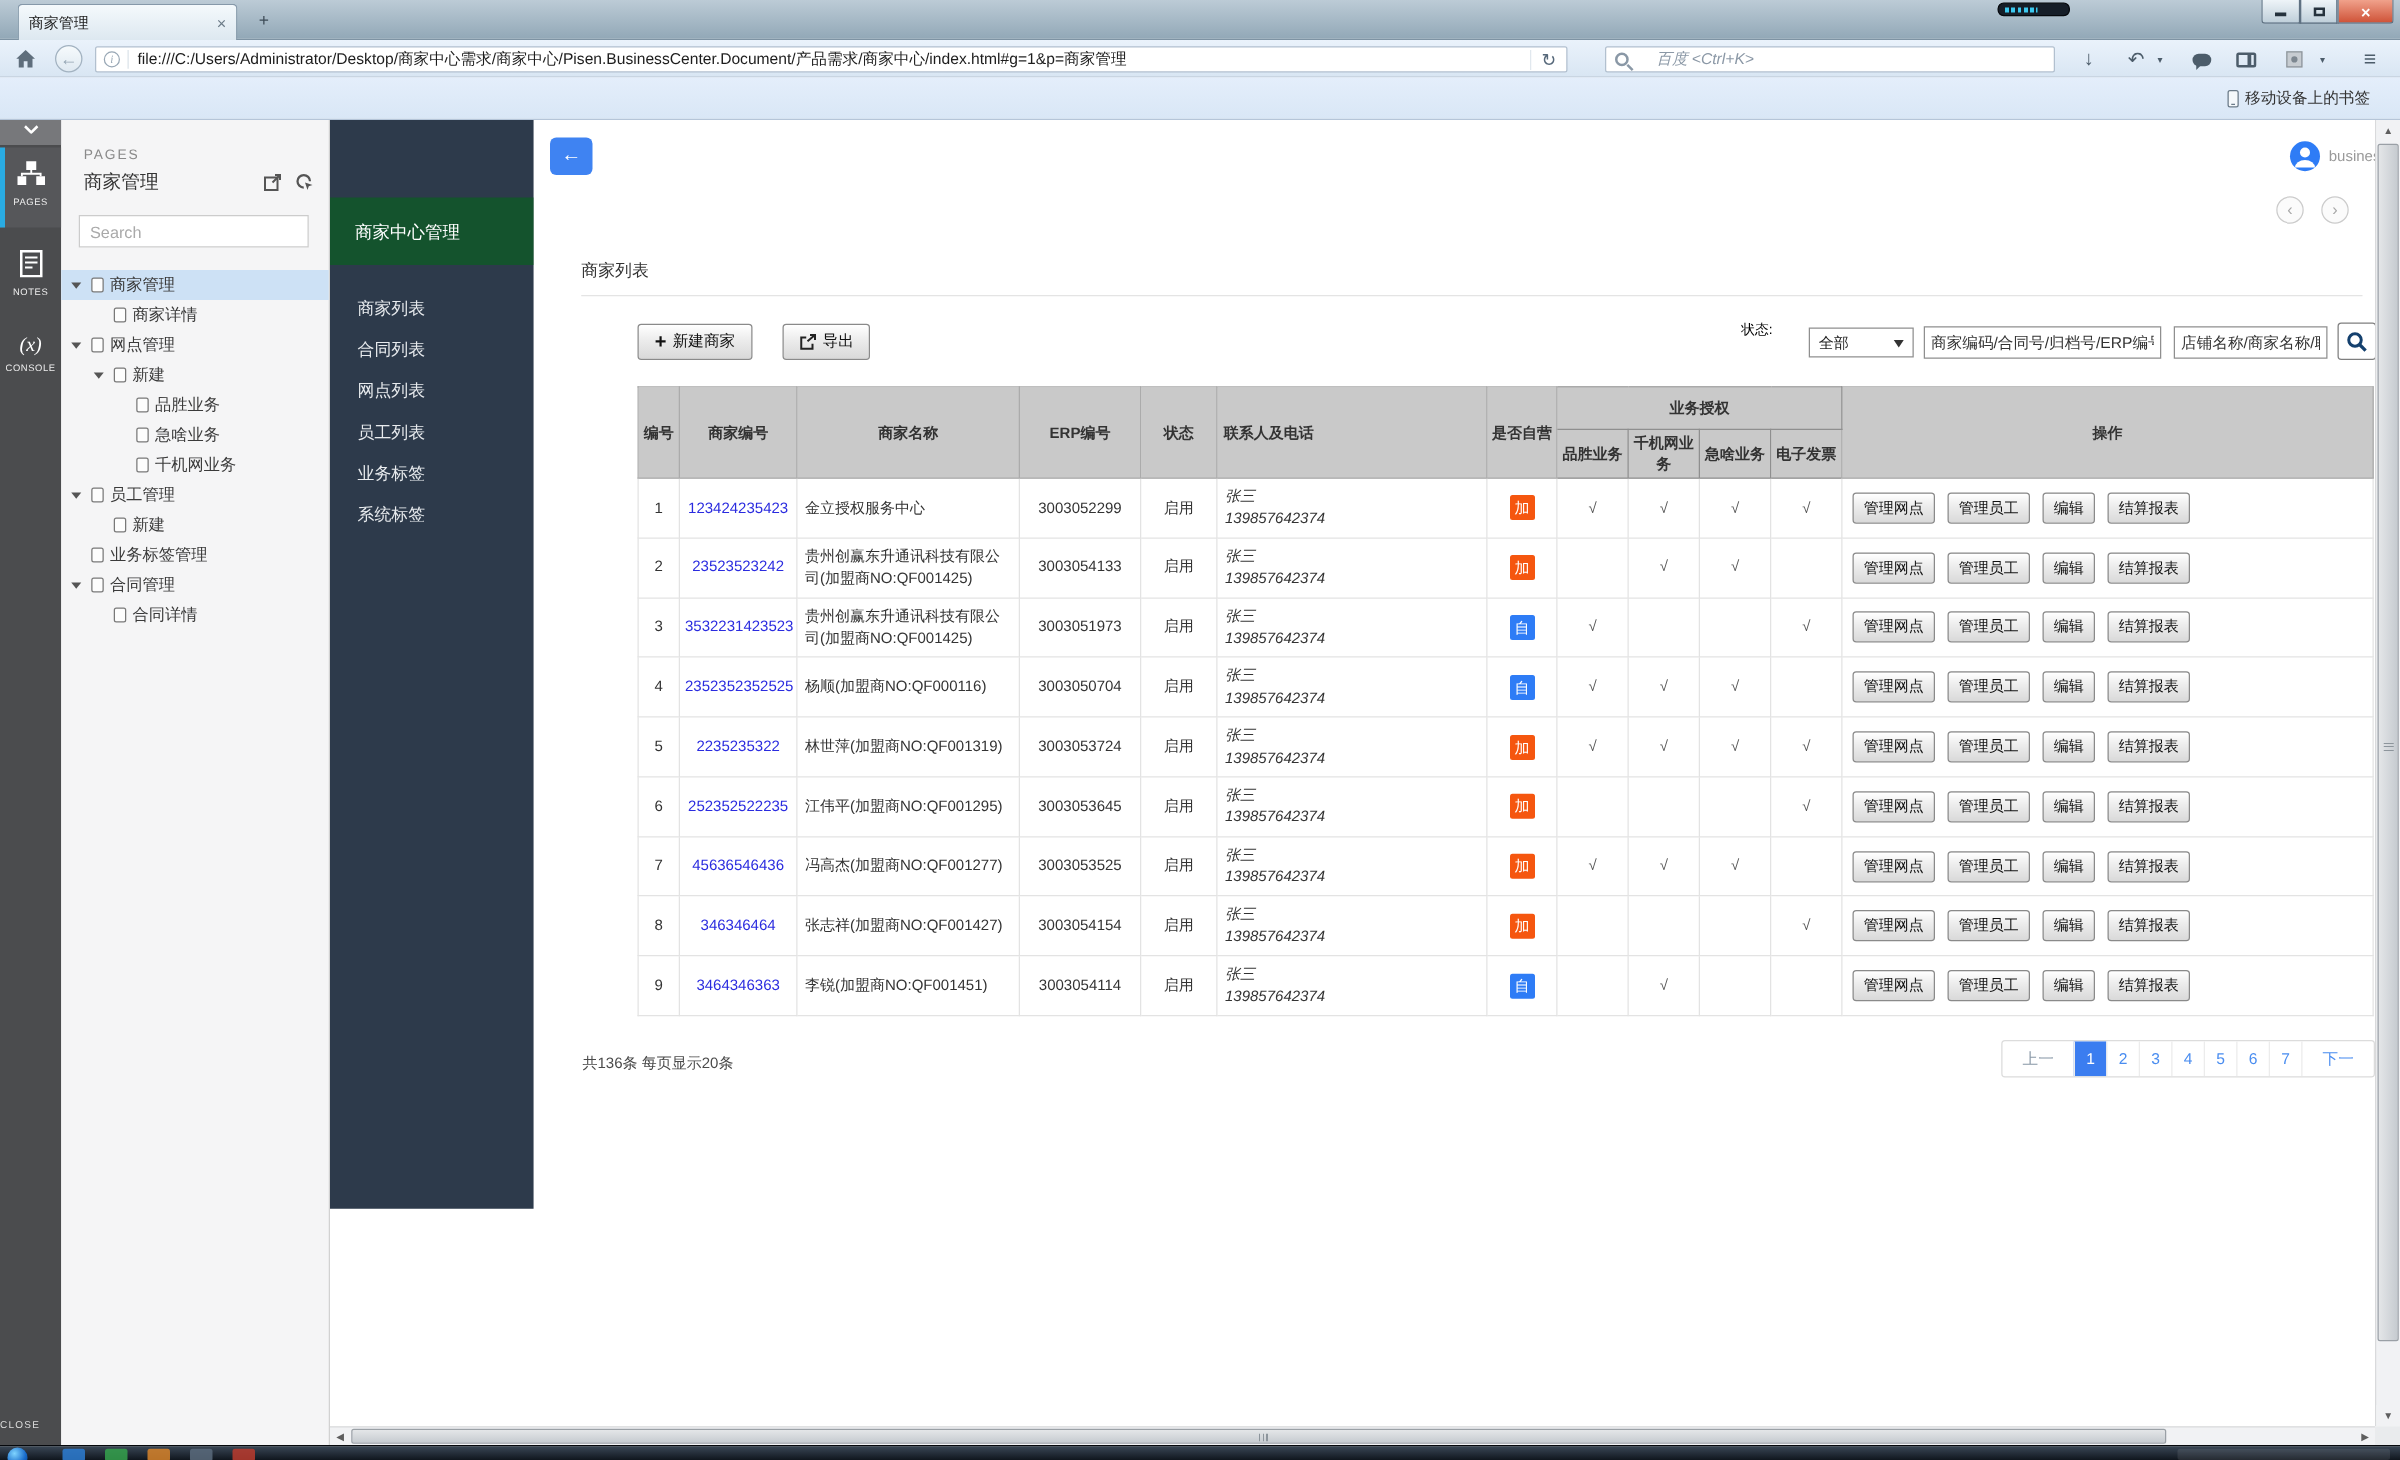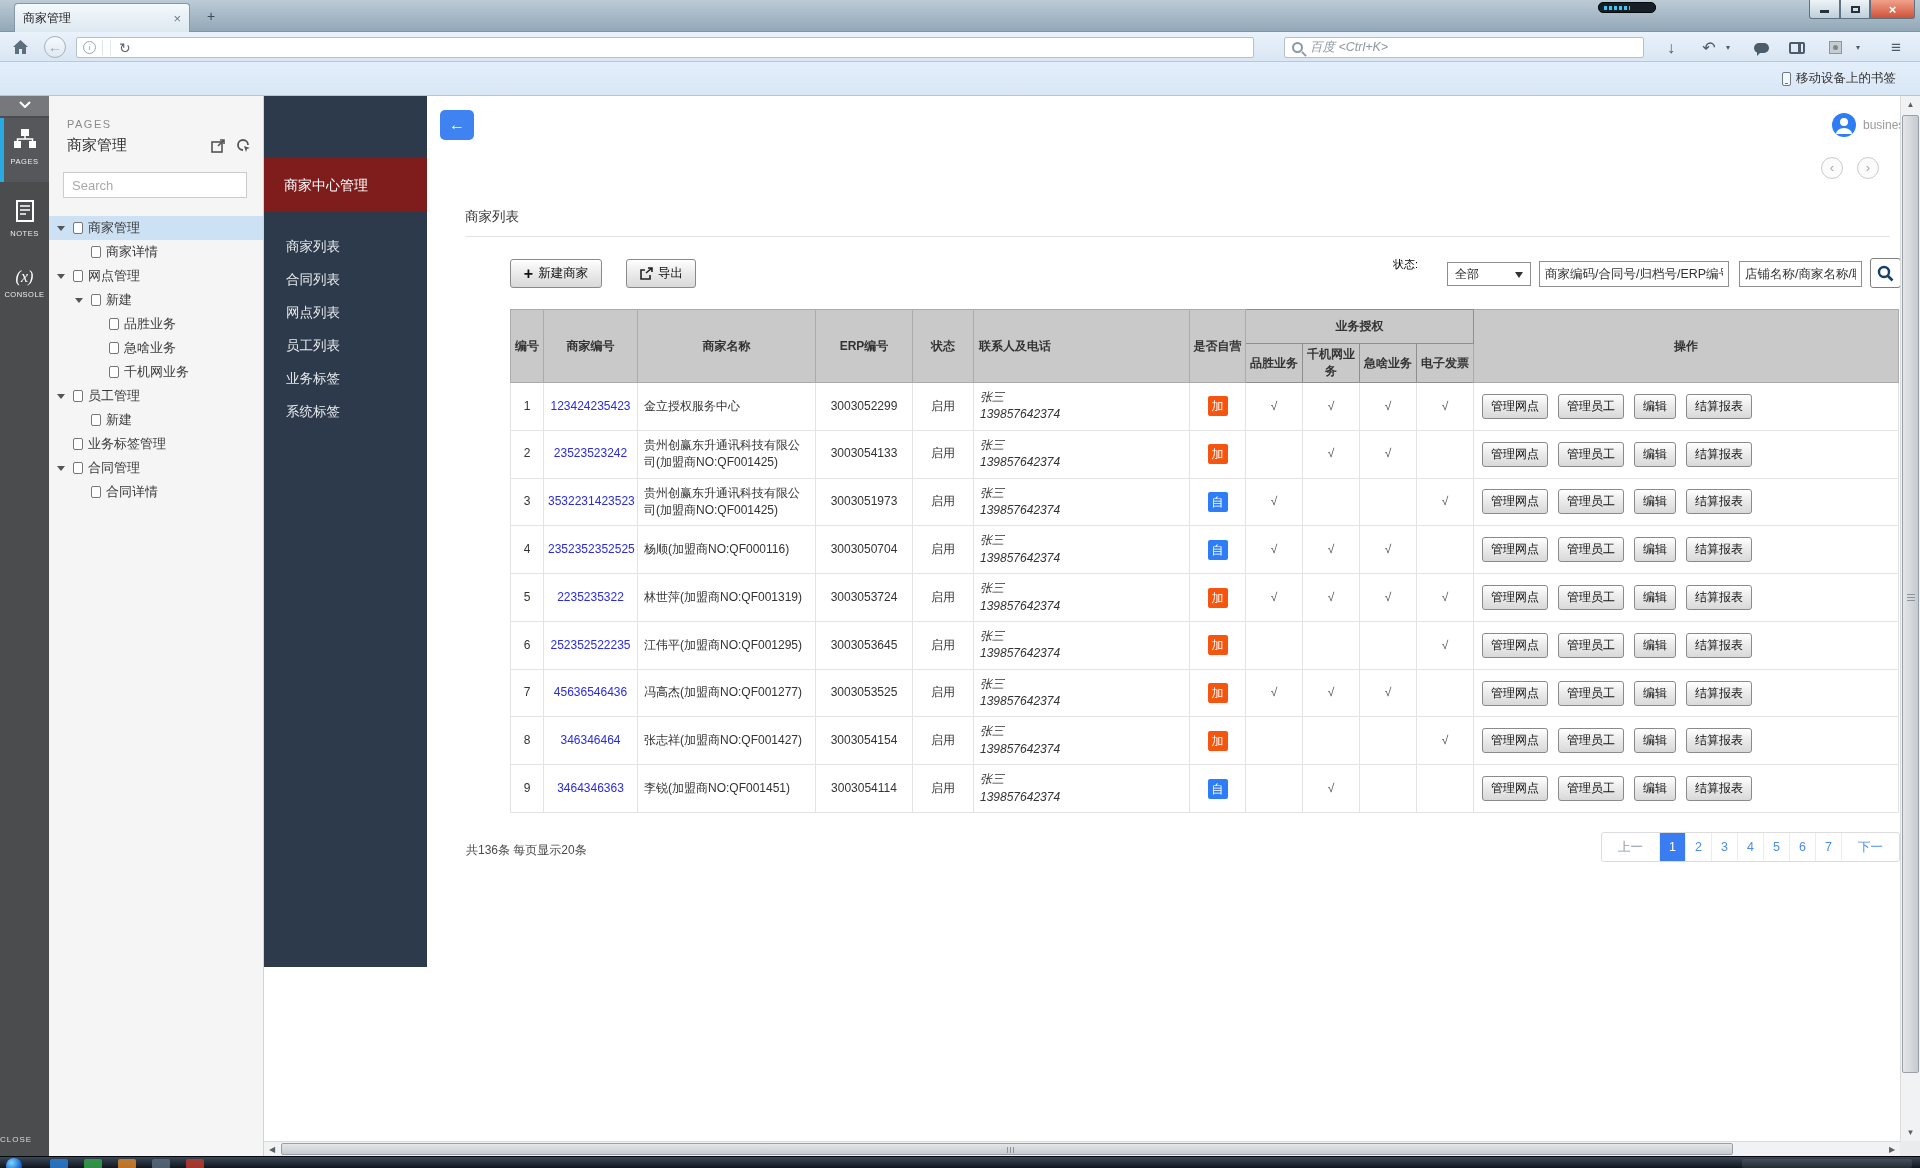--- a/index.html
+++ b/index.html
@@ -43,21 +43,21 @@
     font-size:9px; line-height:11px; text-align:center; font-style:italic; font-family:"Liberation Serif",serif;
     margin:0 6px 0 6px; flex:none; }
   .url-sep { width:1px; height:15px; background:#dbe3ea; margin-right:7px; flex:none; }
   .url-text { font-size:12.5px; color:#1d1d1d; white-space:nowrap; overflow:hidden; flex:1; }
   .reload-icon { flex:none; color:#56687a; font-size:14px; padding:0 8px; border-left:1px solid #e1e8ee; }
   .search-bar { position:absolute; left:1284px; top:5px; width:360px; height:21px; background:#fff;
     border:1px solid #b2c0cf; border-radius:2px; display:flex; align-items:center; }
   .mag { width:11px; height:11px; border:2px solid #8a98a6; border-radius:50%; position:relative; margin:0 7px; flex:none;}
   .mag:after { content:""; position:absolute; width:6px; height:2px; background:#8a98a6;
     transform:rotate(45deg); left:7px; top:9px; }
-  .search-text { color:#8b98a6; font-style:italic; font-size:12.5px; }
+  .search-text { color:#8b98a6; font-style:italic; font-size:12.5px;margin-left:15px; }
   .nav-ic { position:absolute; top:4px; height:23px; display:flex; align-items:center; justify-content:center;
     color:#4c5c6a; }
   .caret-sm { font-size:8px; color:#4c5c6a; }
   .chat-bubble { width:15px; height:10px; background:#4c5c6a; border-radius:6px; position:relative; }
   .chat-bubble:after { content:""; position:absolute; left:3px; bottom:-3px; border:4px solid transparent;
     border-top-color:#4c5c6a; border-left-color:#4c5c6a; }
   .panel-ic { width:16px; height:12px; border:2px solid #4c5c6a; border-radius:2px; position:relative; }
   .panel-ic:after { content:""; position:absolute; right:2px; top:0; bottom:0; width:3px; background:#4c5c6a; }
   .ext-ic { width:13px; height:13px; background:#c7ccd1; border:1px solid #8d959c; position:relative; }
   .ext-ic:after { content:""; position:absolute; left:3px; top:3px; width:5px; height:5px; background:#7d8790; border-radius:50%; }
@@ -94,21 +94,21 @@
   .tree-row { position:relative; height:24px; line-height:24px; font-size:13px; color:#3a3a3a; cursor:default; }
   .tree-row.selected { background:#cde1f5; }
   .tree-caret { position:absolute; top:10px; width:0; height:0; border-top:5px solid #555;
     border-left:4px solid transparent; border-right:4px solid transparent; }
   .tree-doc { position:absolute; top:6px; width:10px; height:12px; background:#fdfdfd;
     border:1px solid #787878; border-radius:2px; }
   .tree-label { position:absolute; white-space:nowrap; }
 
   
   #navpanel { position:absolute; left:264px; top:96px; width:163px; height:871px; background:#2d3a4b; }
-  .np-band { position:absolute; left:0; top:62px; width:163px; height:54px; background:#7f1d1d;
+  .np-band { position:absolute; left:0; top:62px; width:163px; height:54px; background:#14532d;
     color:#fff; font-size:14px; line-height:54px; padding-left:20px; }
   #menu { position:absolute; left:0; top:134px; right:0; }
   .menu-item { height:33px; line-height:33px; padding-left:22px; color:#e8ebee; font-size:13.5px; cursor:default; }
 
   
   #content { position:absolute; left:427px; top:96px; width:1473px; height:1045px; background:#fff; overflow:hidden; }
   .back-btn { position:absolute; left:13px; top:14px; width:34px; height:30px; background:#3f83f2;
     border-radius:5px; color:#fff; text-align:center; line-height:29px; font-size:16px; }
   .avatar { position:absolute; left:1405px; top:17px; width:24px; height:24px; border-radius:50%; background:#2e7cf6; }
   .user-label { position:absolute; left:1436px; top:22px; color:#9a9a9a; font-size:12px; }
@@ -230,20 +230,21 @@
 <div id="navbar">
   <span class="home-icon">
     <svg width="17" height="16" viewBox="0 0 17 16">
         <path d="M8.5 1 L16 8 h-2 v7 h-4 v-5 h-3 v5 H3 V8 H1 Z" fill="#5f6e7c"></path>
       </svg>
   </span>
   <div class="back-circle">←</div>
   <div class="url-bar">
     <span class="info-icon">i</span>
     <span class="url-sep"></span>
+    <span class="url-text">file:///C:/Users/Administrator/Desktop/商家中心需求/商家中心/Pisen.BusinessCenter.Document/产品需求/商家中心/index.html#g=1&amp;p=商家管理</span>
     <span class="reload-icon">↻</span>
   </div>
   <div class="search-bar">
     <span class="mag"></span>
     <span class="search-text">百度 &lt;Ctrl+K&gt;</span>
   </div>
   <span class="nav-ic" style="left:1660px;width:22px;font-size:16px;font-weight:bold;">↓</span>
   <span class="nav-ic" style="left:1698px;width:22px;font-size:16px;">↶</span>
   <span class="nav-ic caret-sm" style="left:1722px;width:12px;">▾</span>
   <span class="nav-ic" style="left:1750px;width:22px;">

